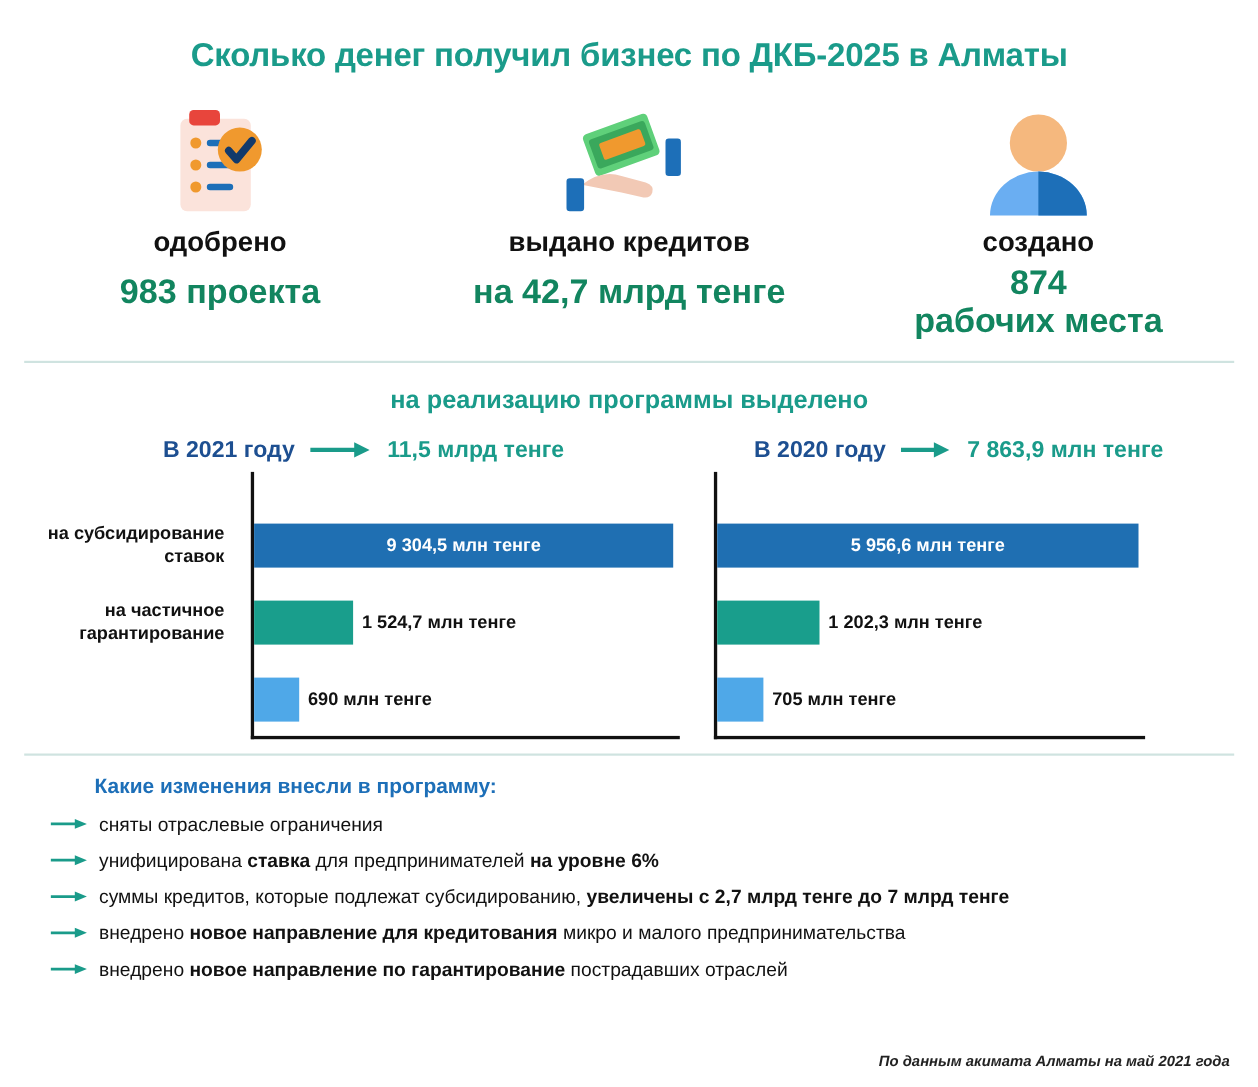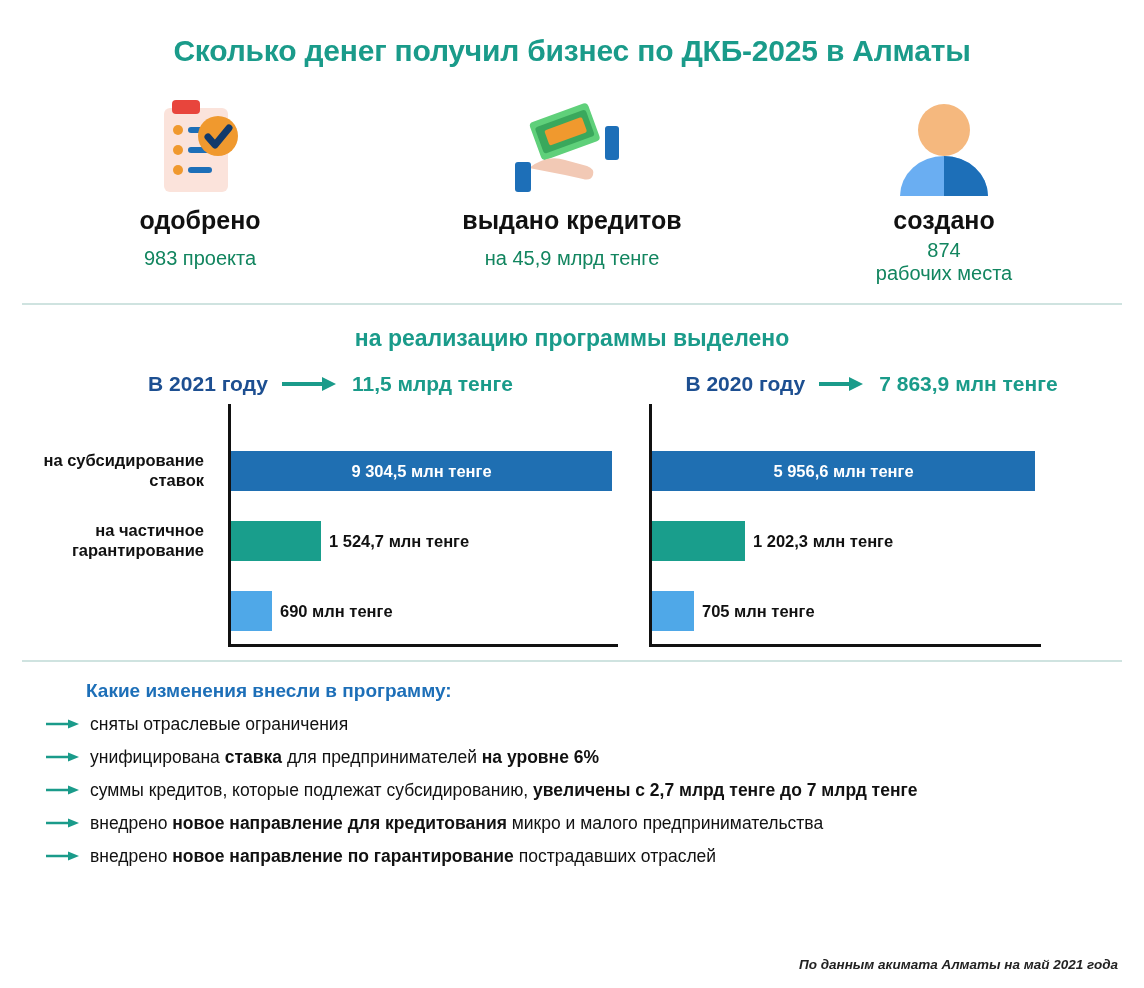--- a/index.html
+++ b/index.html
@@ -41,22 +41,22 @@
     justify-content: center;
   }
   .kpi-label {
     font-size: 25px;
     font-weight: bold;
     color: #111;
     margin-top: 4px;
     line-height: 1.15;
   }
   .kpi-value {
-    font-size: 20px;
-    font-weight: normal;
+    font-size: 31px;
+    font-weight: bold;
     color: #12855f;
     margin-top: 12px;
     line-height: 1.15;
   }
   .kpi-value.tight { margin-top: 4px; }
 
   
   .divider {
     height: 2px;
     background: #cfe3e0;
@@ -214,21 +214,21 @@
             <rect x="28" y="14" width="62" height="40" rx="4" fill="#5fd07a"></rect>
             <rect x="32" y="20" width="54" height="28" rx="3" fill="#3aa85c"></rect>
             <rect x="40" y="26" width="40" height="16" rx="2" fill="#f0992e"></rect>
           </g>
           <path d="M20 72 q18 -14 36 -8 l22 6 q8 3 6 9 q-2 6 -10 4 l-18 -4" fill="#f2c9b5"></path>
           <rect x="6" y="66" width="16" height="30" rx="3" fill="#1d6fb8"></rect>
           <rect x="96" y="30" width="14" height="34" rx="3" fill="#1d6fb8"></rect>
         </svg>
       </div>
       <div class="kpi-label">выдано кредитов</div>
-      <div class="kpi-value">на 45,9 млрд тенге</div>
+      <div class="kpi-value">на 42,7 млрд тенге</div>
     </div>
 
     <div class="kpi">
       <div class="kpi-icon">
         <svg width="112" height="104" viewBox="0 0 112 104">
           <circle cx="56" cy="34" r="26" fill="#f5b87e"></circle>
           <path d="M12 100 a44 40 0 0 1 88 0 z" fill="#6aaef2"></path>
           <path d="M56 60 a44 40 0 0 1 44 40 l-44 0 z" fill="#1d6fb8"></path>
         </svg>
       </div>

